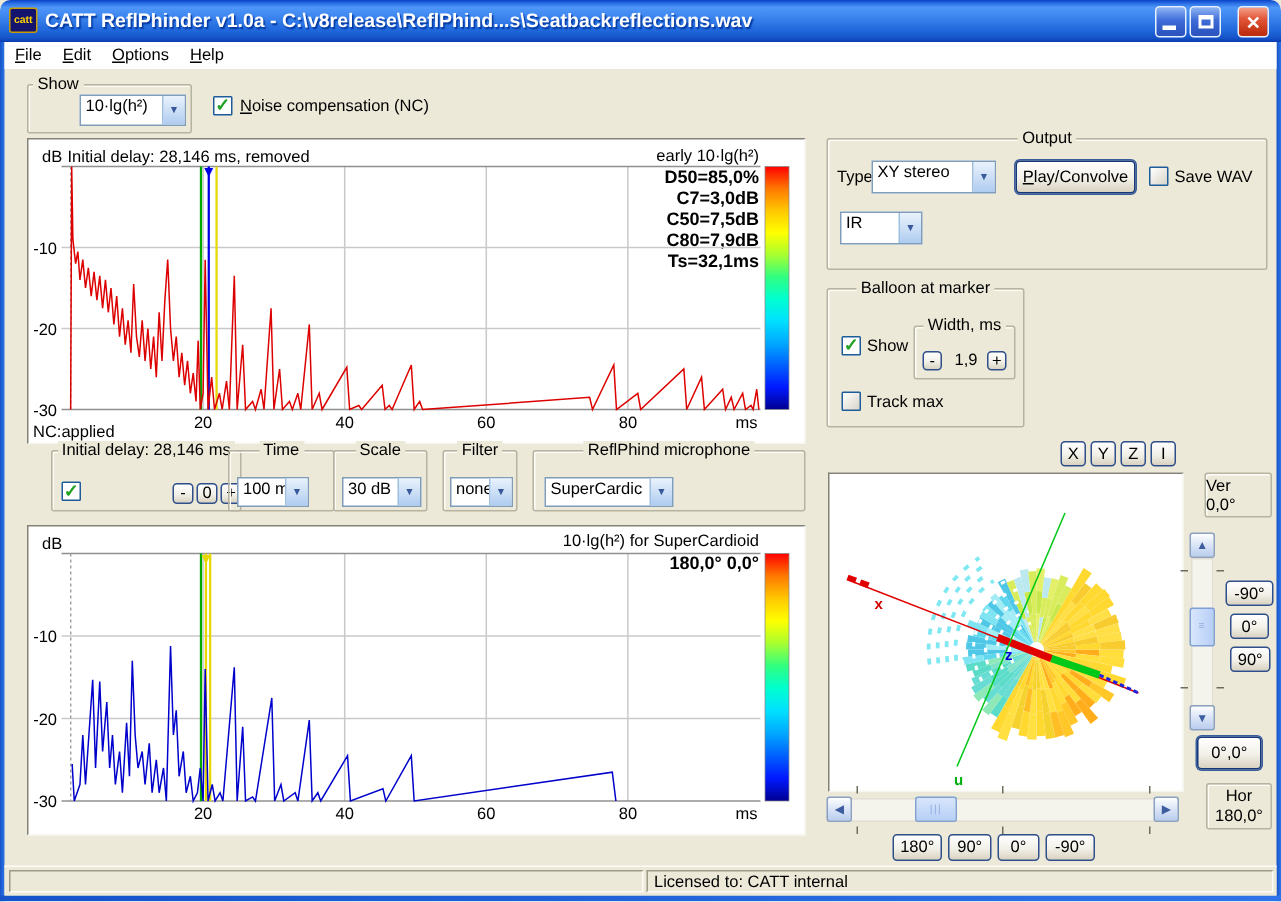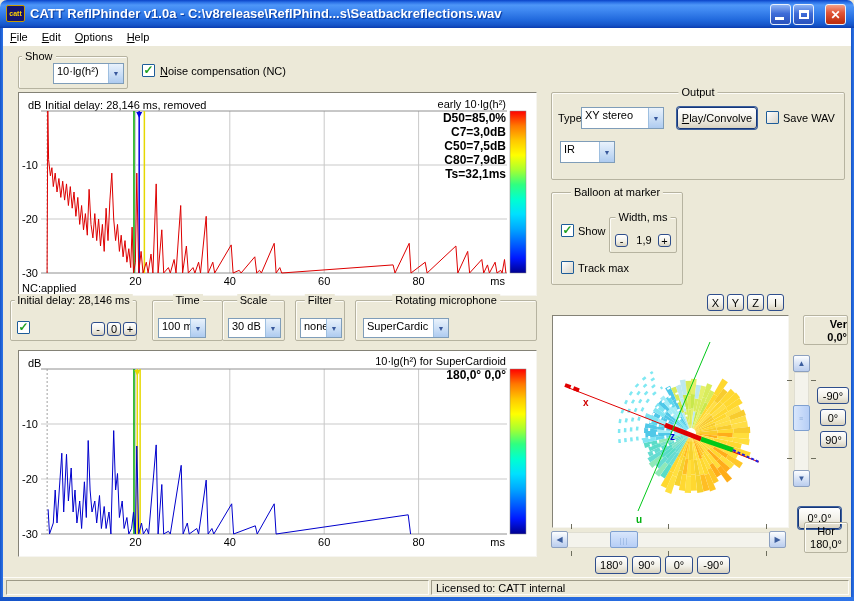--- a/index.html
+++ b/index.html
@@ -141,21 +141,21 @@
             <stop offset="72.72727272727273%" stop-color="#00A8FF"></stop>
             <stop offset="81.81818181818183%" stop-color="#0060FF"></stop>
             <stop offset="90.9090909090909%" stop-color="#0018FF"></stop>
             <stop offset="100%" stop-color="#000090"></stop>
           </linearGradient>
         </defs>
         <rect x="489" y="16" width="16" height="162" fill="url(#jet1)" stroke="#888" stroke-width="0.5"></rect>
       </svg>
   </div>
 
-  <div class="gbox" style="left:10px;top:300px;width:127px;height:41px;">
+  <div class="gbox" style="left:34px;top:300px;width:127px;height:41px;">
     <span class="gtitle center">Initial delay: 28,146 ms</span>
     <span class="cb" style="left:6px;top:20px;">✓</span>
     <span class="lbl dotted" style="left:23px;top:21px;margin-top:31px;">Remove</span>
     <div id="initdelay-btns">
         <div class="xbtn" style="left: 80px; top: 21px; width: 14px; height: 14px;">-</div>
         <div class="xbtn" style="left: 96px; top: 21px; width: 14px; height: 14px;">0</div>
         <div class="xbtn" style="left: 112px; top: 21px; width: 14px; height: 14px;">+</div>
       </div>
   </div>
   <div class="gbox" style="left:152px;top:300px;width:71px;height:41px;">
@@ -173,21 +173,21 @@
     </div>
   </div>
   <div class="gbox" style="left:295px;top:300px;width:50px;height:41px;">
     <span class="gtitle center">Filter</span>
     <div class="combo" style="left:4px;top:17px;width:42px;height:20px;">
       <span class="cval">none</span>
       <span class="cbtn">▼</span>
     </div>
   </div>
   <div class="gbox" style="left:355px;top:300px;width:182px;height:41px;">
-    <span class="gtitle center">Rotating microphone</span>
+    <span class="gtitle center">ReflPhind microphone</span>
     <div class="combo" style="left:7px;top:17px;width:86px;height:20px;">
       <span class="cval">SuperCardic</span>
       <span class="cbtn">▼</span>
     </div>
   </div>
 
   <div class="chartpanel" style="left:18px;top:350px;width:519px;height:207px;">
     <span class="lbl" style="left:9px;top:6px;">dB</span>
     <span class="lbl" style="right:30px;top:4px;">10·lg(h²) for SuperCardioid</span>
     <span class="lbl" style="right:30px;top:17px;font-weight:bold;font-size:12px;">180,0° 0,0°</span>
@@ -473,21 +473,21 @@
         <line x1="112" y1="109" x2="148" y2="123" stroke="#E00000" stroke-width="5"></line>
         <line x1="148" y1="123" x2="180" y2="134" stroke="#00C818" stroke-width="5"></line>
         <line x1="180" y1="134" x2="206" y2="146" stroke="#2020E0" stroke-width="2" stroke-dasharray="3,2"></line>
         <line x1="85" y1="195" x2="157" y2="26" stroke="#00C818" stroke-width="1"></line>
         <text x="30" y="90" font-size="10" font-weight="bold" fill="#D00000">x</text>
         <text x="117" y="124" font-size="10" font-weight="bold" fill="#0000D0">z</text>
         <text x="83" y="207" font-size="10" font-weight="bold" fill="#00B010">u</text>
       </svg>
   </div>
 
-  <div class="gbox" style="left:803px;top:315px;width:45px;height:30px;text-align:right;line-height:13px;padding-top:2px;font-weight:bold;">
+  <div class="gbox" style="left:803px;top:315px;width:45px;height:30px;text-align:left;line-height:13px;padding-top:2px;">
     <div>Ver</div>
     <div>0,0°</div>
   </div>
 
   <div class="strack" style="left:794px;top:372px;width:15px;height:99px;"></div>
   <div class="sarrow" style="left:793px;top:355px;">
       <span>▲</span>
     </div>
   <div class="sarrow" style="left:793px;top:470px;">
       <span>▼</span>
@@ -499,21 +499,21 @@
   <div class="tick" style="left:811px;top:380px;width:5px;height:1px;"></div>
   <div class="tick" style="left:787px;top:458px;width:5px;height:1px;"></div>
   <div class="tick" style="left:811px;top:458px;width:5px;height:1px;"></div>
 
   <div id="verbtns">
       <div class="xbtn" style="left: 817px; top: 387px; width: 32px; height: 17px;">-90°</div>
       <div class="xbtn" style="left: 820px; top: 409px; width: 26px; height: 17px;">0°</div>
       <div class="xbtn" style="left: 820px; top: 431px; width: 27px; height: 17px;">90°</div>
     </div>
 
-  <div class="xbtn ring" style="left:798px;top:491px;width:43px;height:22px;margin-top:16px;">
+  <div class="xbtn ring" style="left:798px;top:491px;width:43px;height:22px;">
       <span>0°,0°</span>
     </div>
 
   <div class="strack" style="left:551px;top:532px;width:235px;height:16px;"></div>
   <div class="sarrow" style="left:551px;top:531px;">
       <span>◀</span>
     </div>
   <div class="sarrow" style="left:769px;top:531px;">
       <span>▶</span>
     </div>

